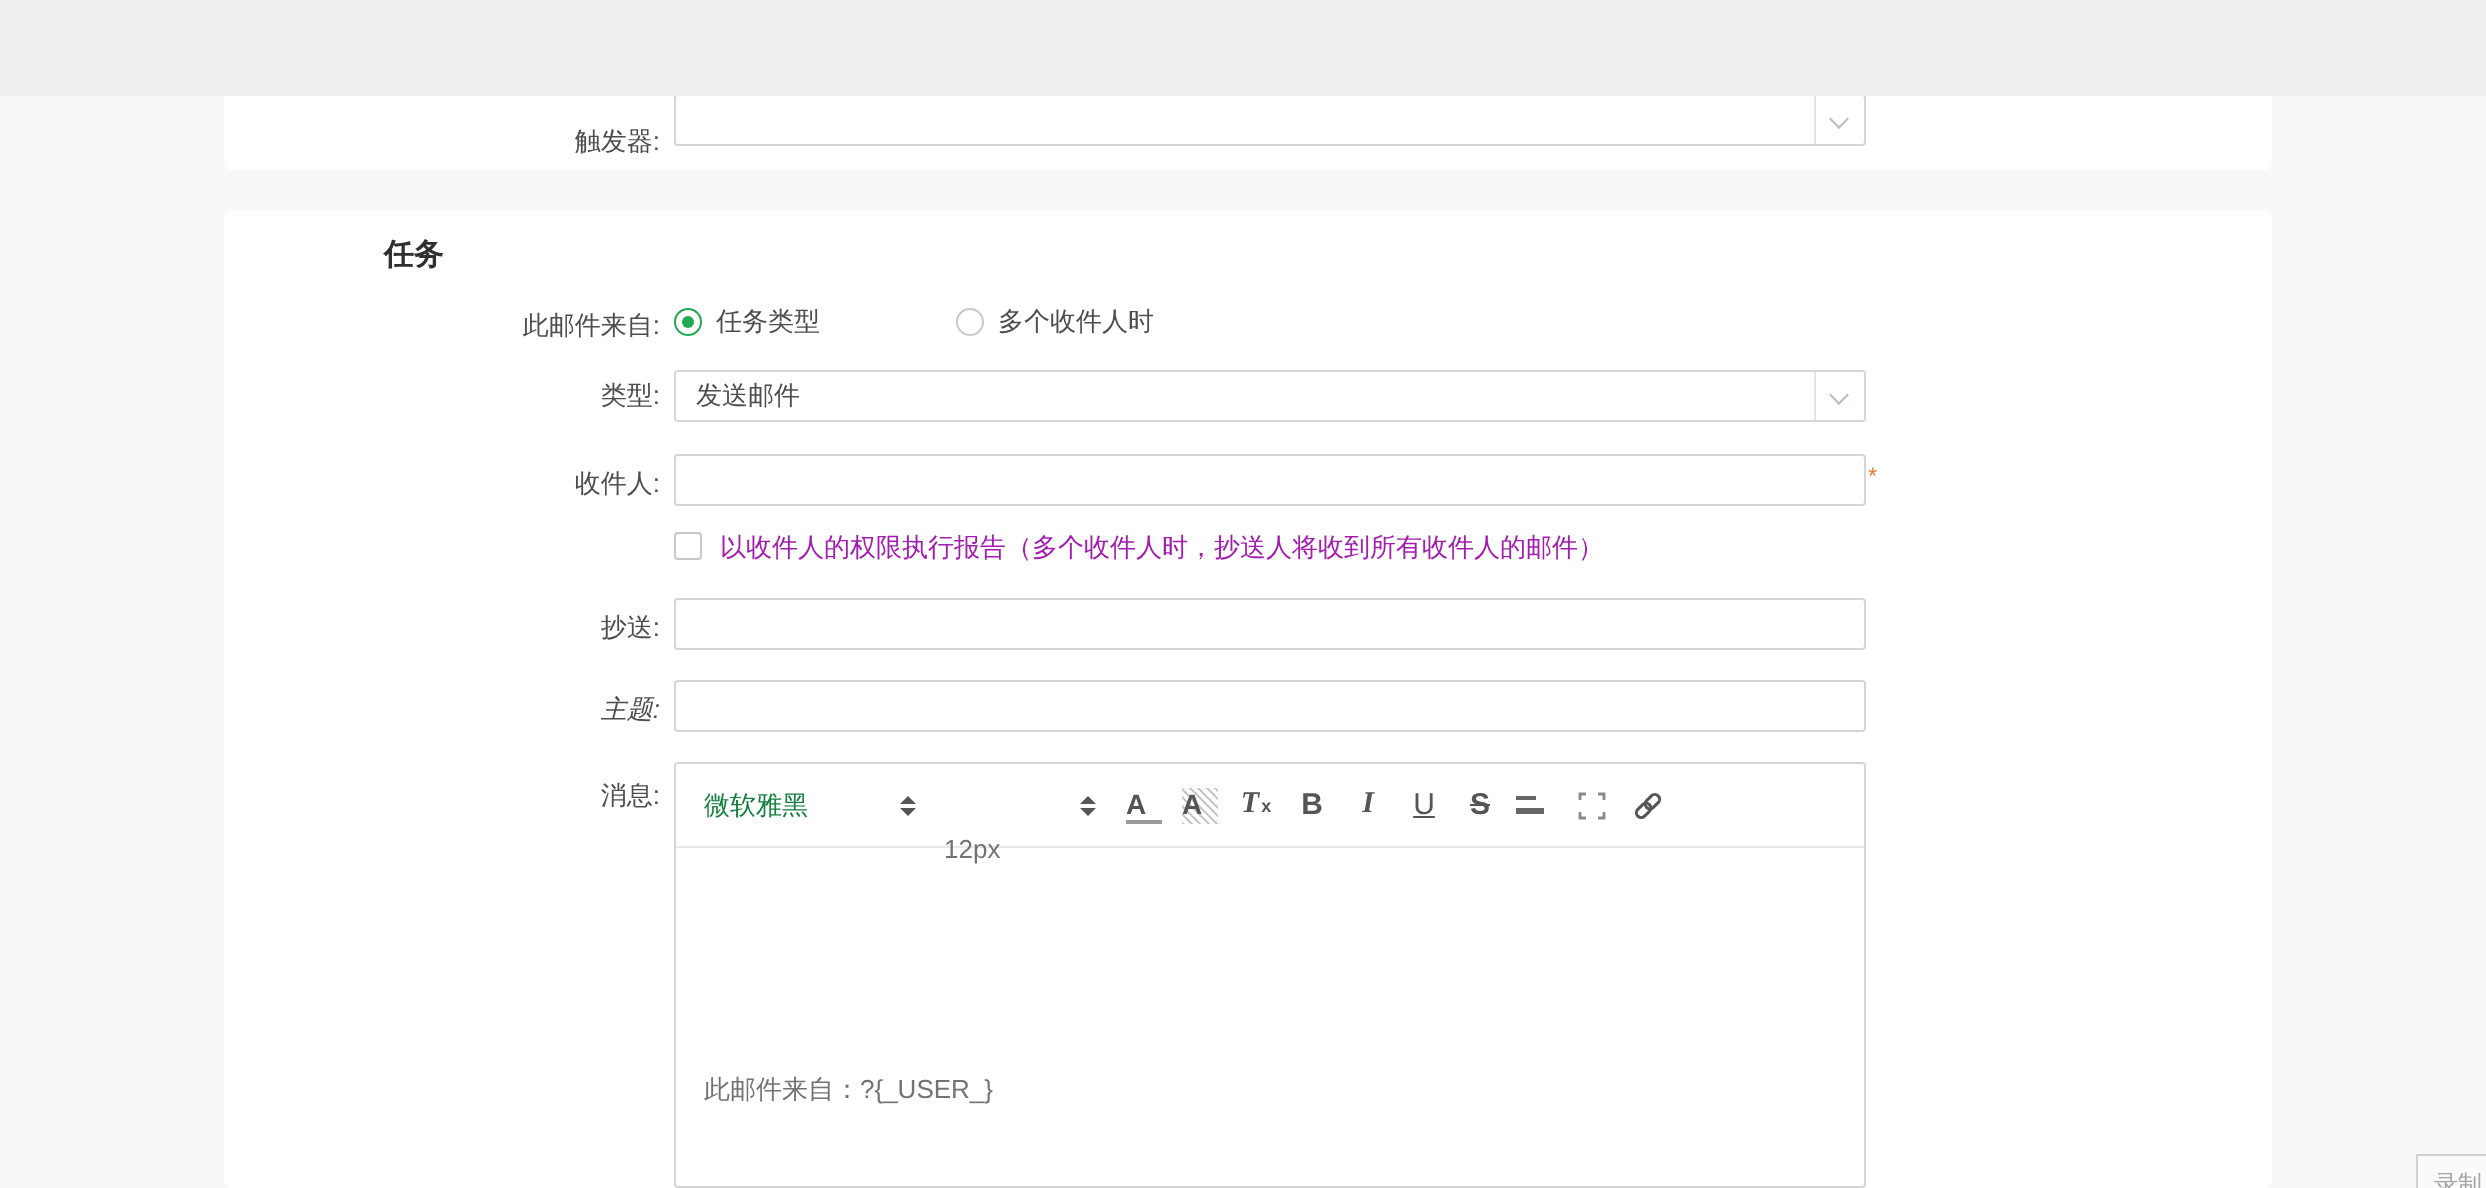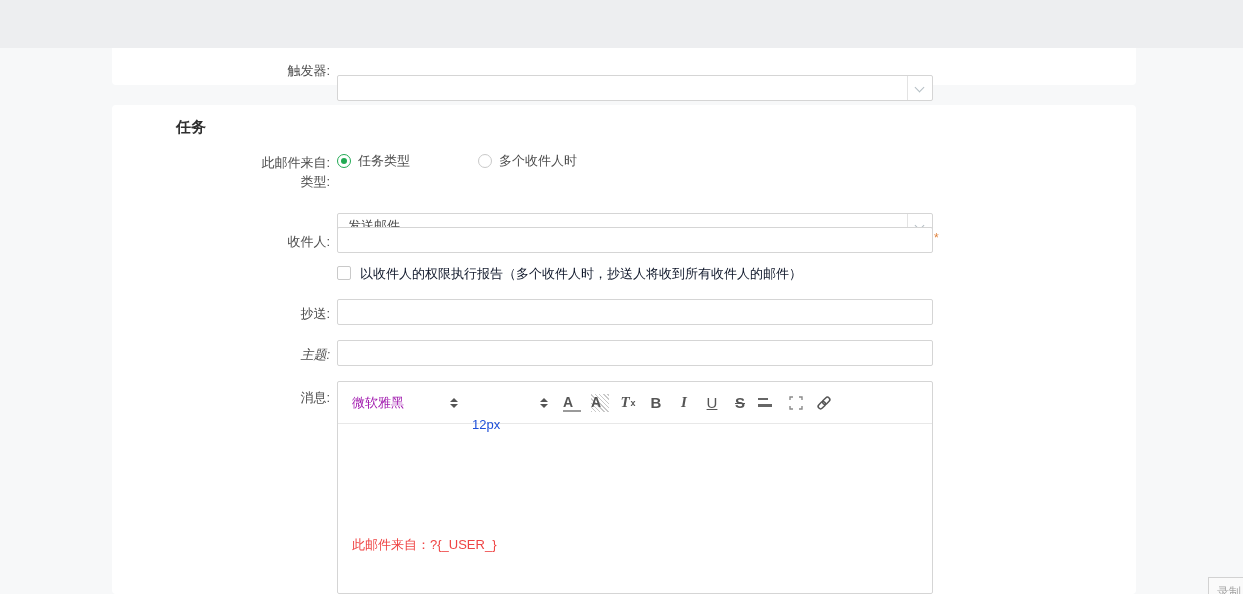--- a/index.html
+++ b/index.html
@@ -20,65 +20,65 @@
 
   
   .panel { background:#fff; border-radius:4px; }
   .panel-trigger { left:112px; top:40px; width:1024px; height:45px; z-index:5; }
   .panel-task    { left:112px; top:105px; width:1024px; height:489px; z-index:5; }
 
   .form-label { width:218px; left:112px; text-align:right; font-size:13px; color:#4d4d4d; z-index:6; }
 
   
   .field { left:337px; width:596px; height:26px; background:#fff; border:1px solid #d5d5d5; border-radius:2px; z-index:6; }
-  .select-box { display:flex; align-items:stretch;margin-top:28px; }
+  .select-box { display:flex; align-items:stretch; }
   .select-value { flex:1; font-size:13px; color:#4d4d4d; line-height:24px; padding-left:10px; white-space:nowrap; overflow:hidden; }
   .select-arrow-box { width:25px; border-left:1px solid #e3e3e3; position:relative; }
   .chev { position:absolute; left:8px; top:8px; width:7px; height:7px; border-right:1px solid #b4bec4; border-bottom:1px solid #b4bec4; transform:rotate(45deg); }
   input.text-input { font:13px "Liberation Sans","DejaVu Sans",sans-serif; color:#4d4d4d; padding:0 8px; outline:none; }
 
-  .section-heading { left:176px; top:118px; font-size:15px; font-weight:bold; color:#2f2f2f; z-index:6; }
+  .section-heading { left:192px; top:118px; font-size:15px; font-weight:bold; color:#2f2f2f; z-index:6; }
 
   
   .radio-group { left:337px; top:152px; display:flex; align-items:center; font-size:13px; z-index:6; }
   .radio { width:14px; height:14px; border-radius:50%; background:#fff; position:relative; }
   .radio.on  { border:1px solid #21aa53; }
   .radio.off { border:1px solid #c9c9c9; }
   .radio.on::after { content:""; position:absolute; left:3px; top:3px; width:6px; height:6px; border-radius:50%; background:#21aa53; }
   .radio-label { margin-left:7px; color:#4d4d4d; }
 
   .req-mark { left:934px; top:231px; color:#e0823c; font-size:12px; z-index:6; }
 
   
   .checkbox { left:337px; top:266px; width:14px; height:14px; border:1px solid #c9c9c9; border-radius:2px; background:#fff; z-index:6; }
-  .checkbox-label { left:360px; top:265px; font-size:13px; color:#0f172a; z-index:6; }
+  .checkbox-label { left:360px; top:265px; font-size:13px; color:#a21caf; z-index:6; }
 
   
   .editor { left:337px; top:381px; width:596px; height:213px; border:1px solid #d5d5d5; border-radius:2px; background:#fff; z-index:6; }
   .editor-toolbar { height:42px; border-bottom:1px solid #e8e8e8; display:flex; align-items:center; padding-left:14px; }
-  .font-name { font-size:13px; color:#a21caf; width:96px; }
-  .font-size { font-size:13px; color:#1d4ed8; width:66px; margin-left:14px;margin-top:44px; }
+  .font-name { font-size:13px; color:#15803d; width:96px; }
+  .font-size { font-size:13px; color:#737373; width:66px; margin-left:14px;margin-top:44px; }
   .spin { display:inline-flex; flex-direction:column; align-items:center; margin-left:2px; cursor:pointer; }
   .tri-up { width:0; height:0; border-left:4px solid transparent; border-right:4px solid transparent; border-bottom:4px solid #555; margin-bottom:2px; }
   .tri-dn { width:0; height:0; border-left:4px solid transparent; border-right:4px solid transparent; border-top:4px solid #555; }
   .tb-ico { width:28px; height:24px; display:inline-flex; align-items:center; justify-content:center; font-size:15px; color:#555; cursor:pointer; }
   .ico-fontcolor  { text-decoration:none; border-bottom:2px solid #9a9a9a; height:18px; margin:0 5px; width:18px; font-weight:bold; font-size:14px; }
   .ico-bgcolor { width:18px; height:18px; margin:0 5px; font-weight:bold; font-size:14px;
      background:repeating-linear-gradient(45deg,#c9c9c9 0 1px,transparent 1px 3px); }
   .ico-clear i { font-family:"Liberation Serif","DejaVu Serif",serif; font-style:italic; font-weight:bold; }
   .ico-clear sub { font-size:9px; font-weight:bold; margin-left:1px; }
   .ico-bold { font-weight:bold; }
   .ico-italic { font-family:"Liberation Serif","DejaVu Serif",serif; font-style:italic; font-weight:bold; }
   .ico-underline { text-decoration:underline; }
   .ico-strike { text-decoration:line-through; font-weight:bold; }
   .ico-lines { flex-direction:column; align-items:flex-start; justify-content:center; padding-left:4px; }
   .ico-lines .l1 { width:10px; height:2px; background:#666; margin-bottom:4px; }
   .ico-lines .l2 { width:14px; height:3px; background:#666; }
   .editor-body { position:relative; height:170px; }
-  .editor-text { position:absolute; left:14px; top:112px; font-size:13px; color:#ef4444; }
+  .editor-text { position:absolute; left:14px; top:112px; font-size:13px; color:#737373; }
 
   
   .record-chip { left:1208px; top:577px; width:60px; height:30px; background:#fafafa; border:1px solid #d2d2d2; font-size:12px; color:#a5a5a5; padding:6px 0 0 8px; z-index:30; }
 </style>
 </head>
 <body>
 
 <div class="abs header"></div>
 <div class="abs page-title">作业</div>
 <div class="abs btn btn-primary btn-save">保存</div>
@@ -98,21 +98,21 @@
 <div class="abs section-heading">任务</div>
 
 <div class="abs form-label" style="top:154px;">此邮件来自:</div>
 <div class="abs radio-group">
   <span class="radio on"></span>
   <span class="radio-label">任务类型</span>
   <span class="radio off" style="margin-left:68px;"></span>
   <span class="radio-label">多个收件人时</span>
 </div>
 
-<div class="abs form-label" style="top:173px;">类型:</div>
+<div class="abs form-label" style="top:189px;">类型:</div>
 <div class="abs field select-box" style="top:185px;">
   <div class="select-value">发送邮件</div>
   <div class="select-arrow-box">
     <span class="chev"></span>
   </div>
 </div>
 
 <div class="abs form-label" style="top:233px;">收件人:</div>
 <input class="abs field text-input" style="top: 227px;" value="">
 <div class="abs req-mark">*</div>

